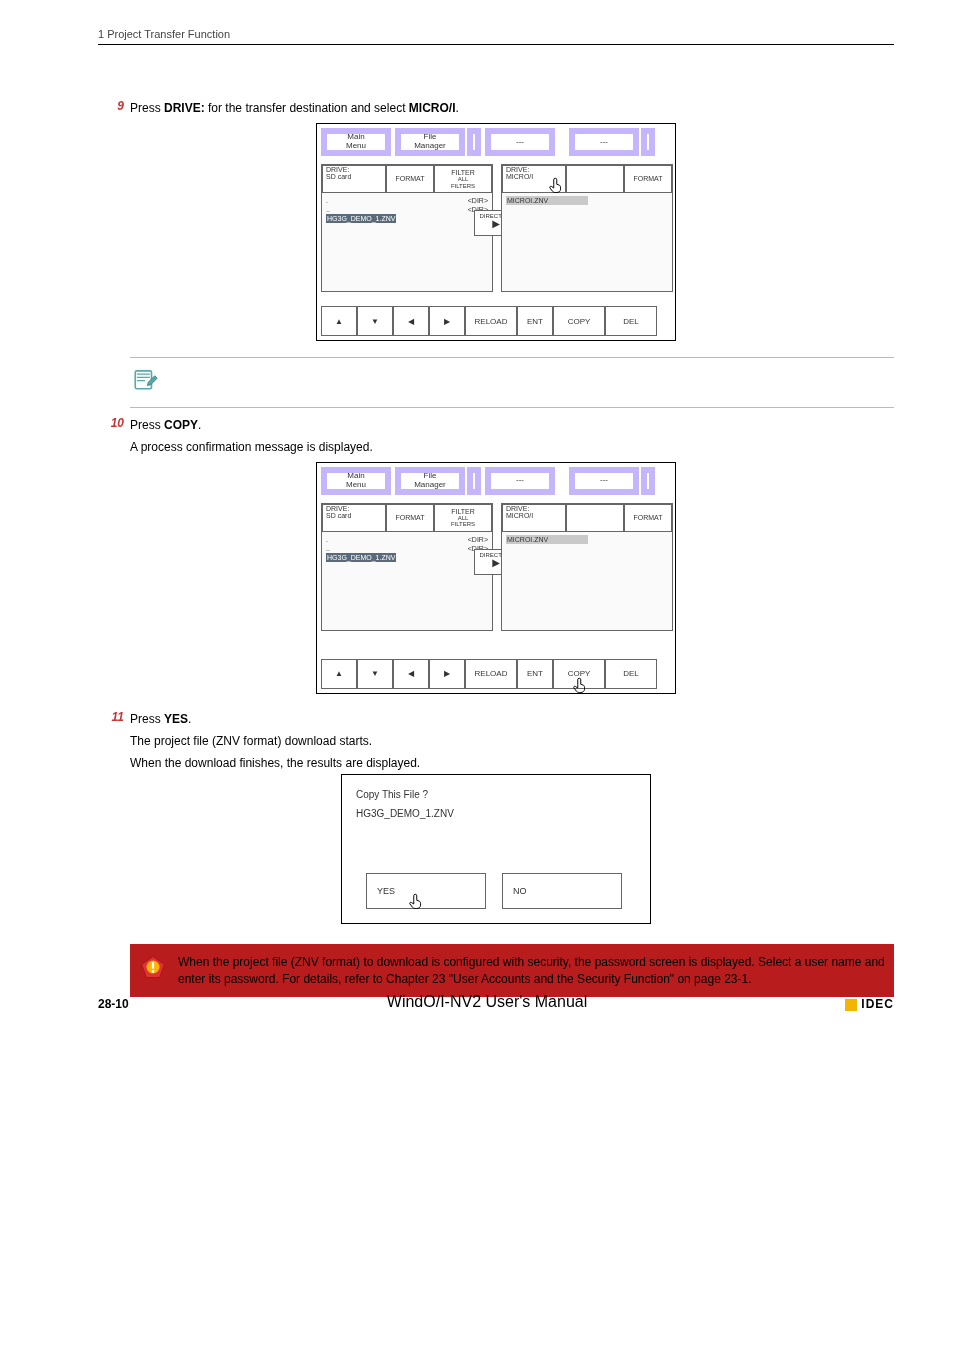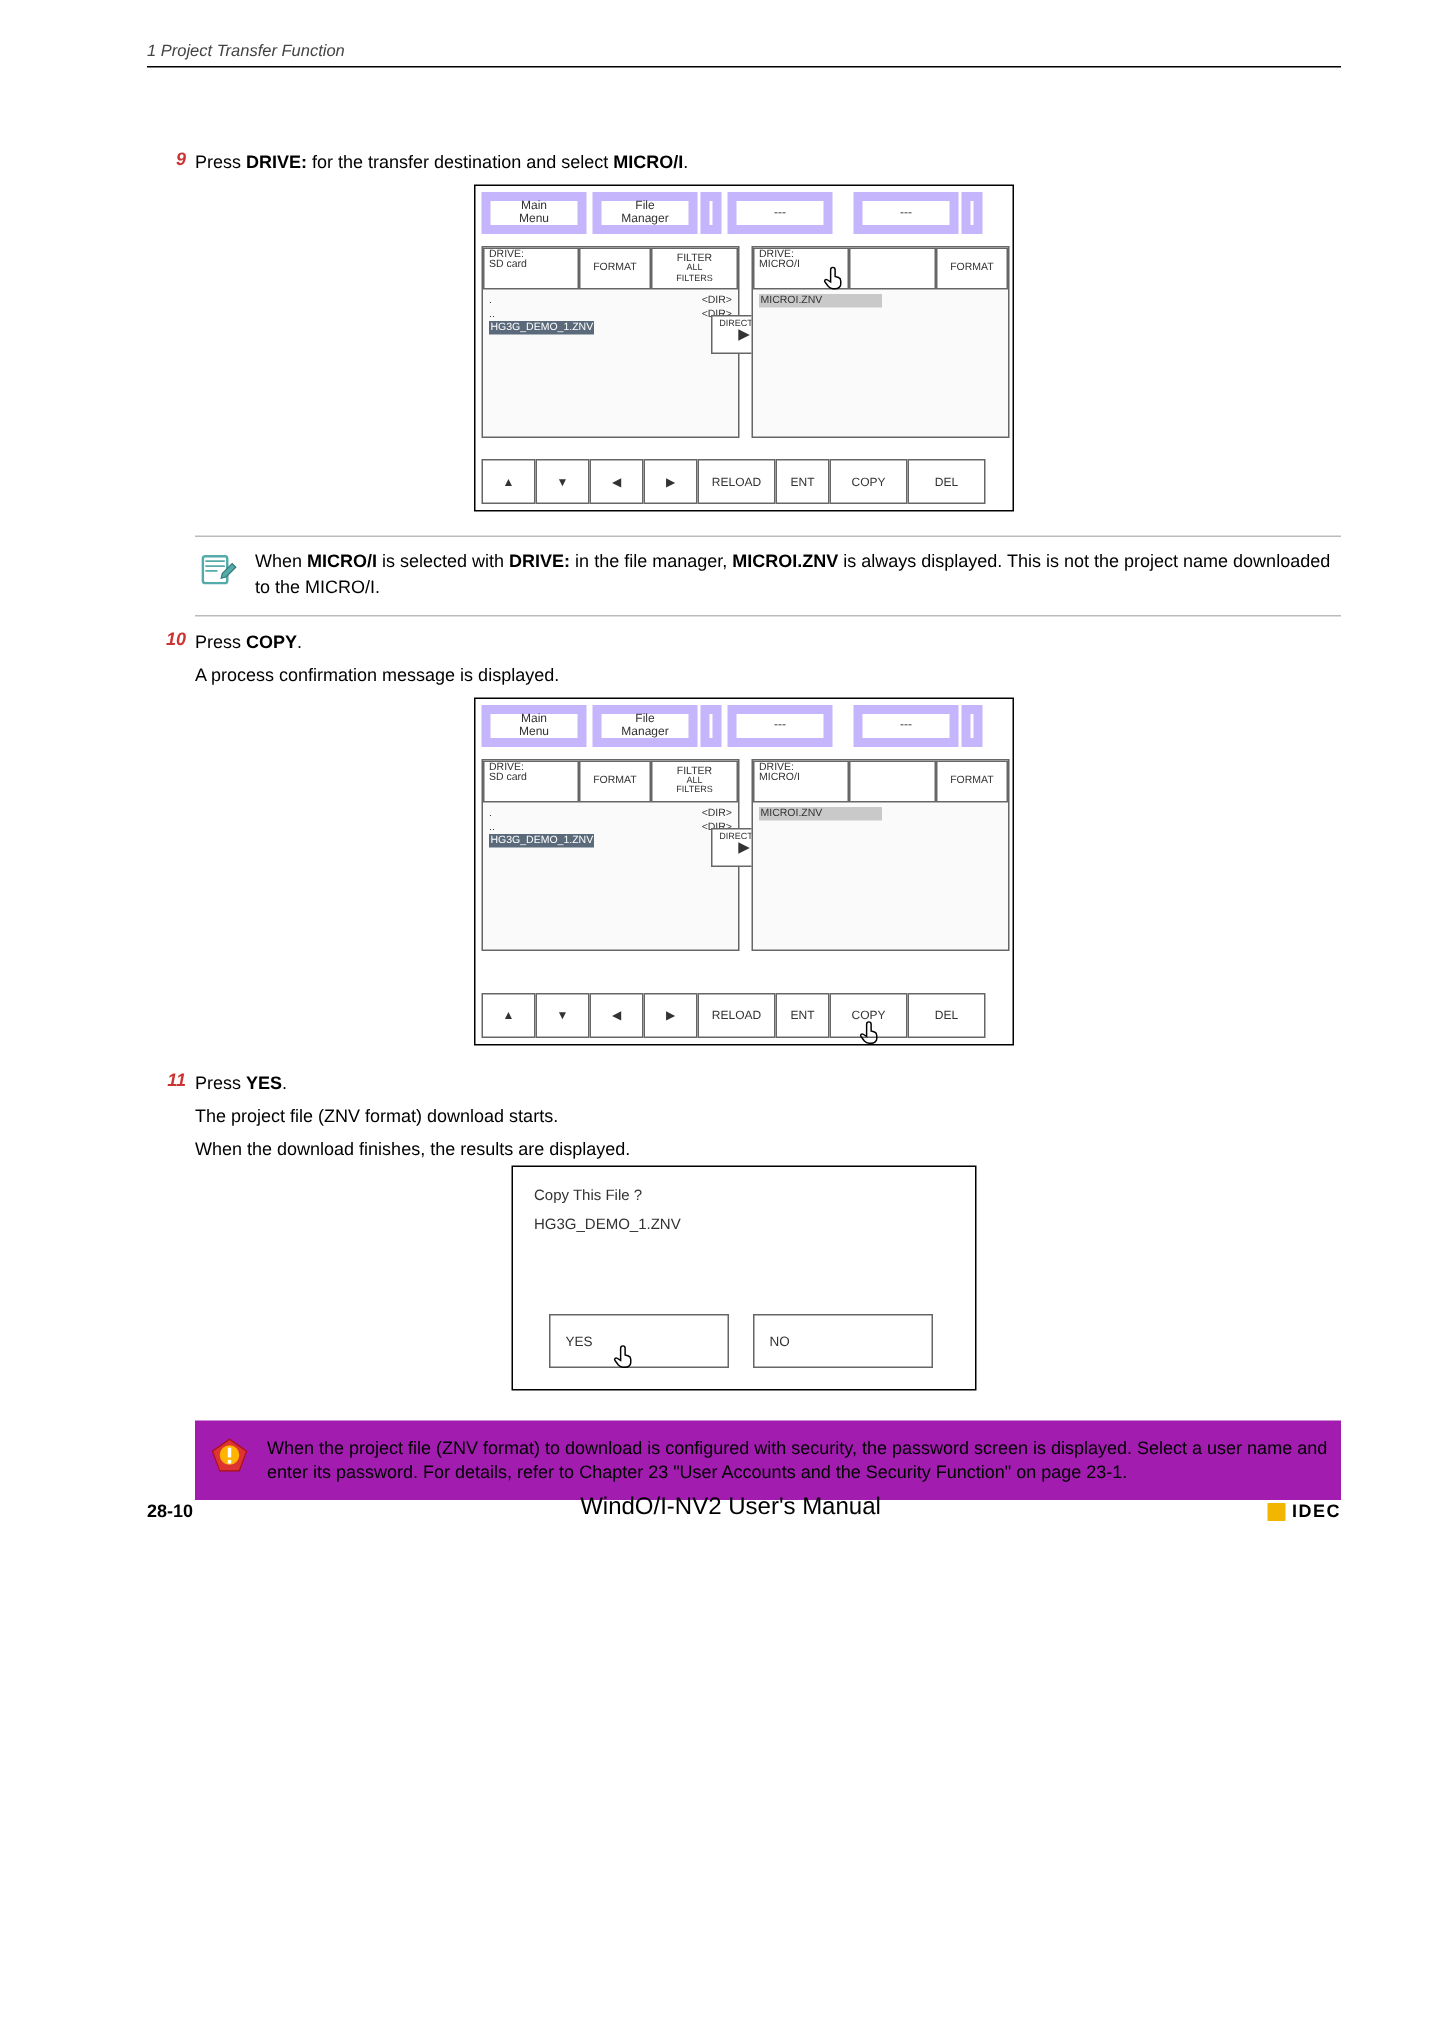--- a/index.html
+++ b/index.html
@@ -8,21 +8,20 @@
     font-size: 12px;
     color: #000;
     background: #fff;
     width: 954px;
     margin: 0 auto;
     padding: 28px 60px 30px 98px;
     position: relative;
   }
   .header-line {
     font-size: 11px;
-    font-style: italic;
     color: #444;
     padding-bottom: 4px;
     border-bottom: 1px solid #000;
     margin-bottom: 54px;
   }
   .step { display: flex; align-items: flex-start; margin-bottom: 4px; }
   .step-num {
     color: #c33; font-weight: bold; font-style: italic; font-size: 12px;
     width: 26px; text-align: right; margin-right: 6px; flex-shrink: 0;
   }
@@ -74,21 +73,21 @@
 
   
   .note {
     display: flex; align-items: flex-start; gap: 10px;
     margin: 8px 0 8px 32px; padding: 8px 6px 10px 0;
     border-top: 1px solid #bbb; border-bottom: 1px solid #bbb;
     font-size: 12px; line-height: 1.4;
   }
   .note .nicon { flex-shrink: 0; width: 30px; text-align: center; }
   .note .nicon svg { width: 26px; height: 26px; }
-  .note.warn { background: #a21caf; border-top: none; border-bottom: none; padding: 10px 8px; }
+  .note.warn { background: #b91c1c; border-top: none; border-bottom: none; padding: 10px 8px; }
 
   
   .confirm {
     width: 310px; height: 150px; margin: 2px auto 20px auto;
     border: 1px solid #000; padding: 14px 14px; position: relative; font-size: 10px; color: #333;
   }
   .confirm .crow1 { margin-bottom: 8px; }
   .confirm .btns { display: flex; gap: 16px; position: absolute; bottom: 14px; left: 24px; }
   .confirm .btn { width: 120px; height: 36px; border: 1px solid #666; display: flex; align-items: center; padding-left: 10px; font-size: 9px; background: #fff; position: relative; }
 
@@ -186,23 +185,20 @@
   </div>
 </div>
 
 <div class="note">
   <div class="nicon">
     <svg viewBox="0 0 32 32">
         <rect x="4" y="6" width="20" height="22" rx="2" fill="#fff" stroke="#5aa" stroke-width="2"></rect>
         <path d="M6 10h16M6 14h16M6 18h10" stroke="#5aa" stroke-width="1.4"></path>
         <path d="M20 20l8-8 3 3-8 8-4 1z" fill="#5aa" stroke="#377" stroke-width="1"></path>
       </svg>
-  </div>
-  <div>
-    <span>When </span><b>MICRO/I</b><span> is selected with </span><b>DRIVE:</b><span> in the file manager, </span><b>MICROI.ZNV</b><span> is always displayed. This is not the project name downloaded to the MICRO/I.</span>
   </div>
 </div>
 
 <div class="step">
   <div class="step-num">10</div>
   <div class="step-body">
     <span>Press </span><b>COPY</b><span>.</span>
   </div>
 </div>
 <div class="indent">A process confirmation message is displayed.</div>

